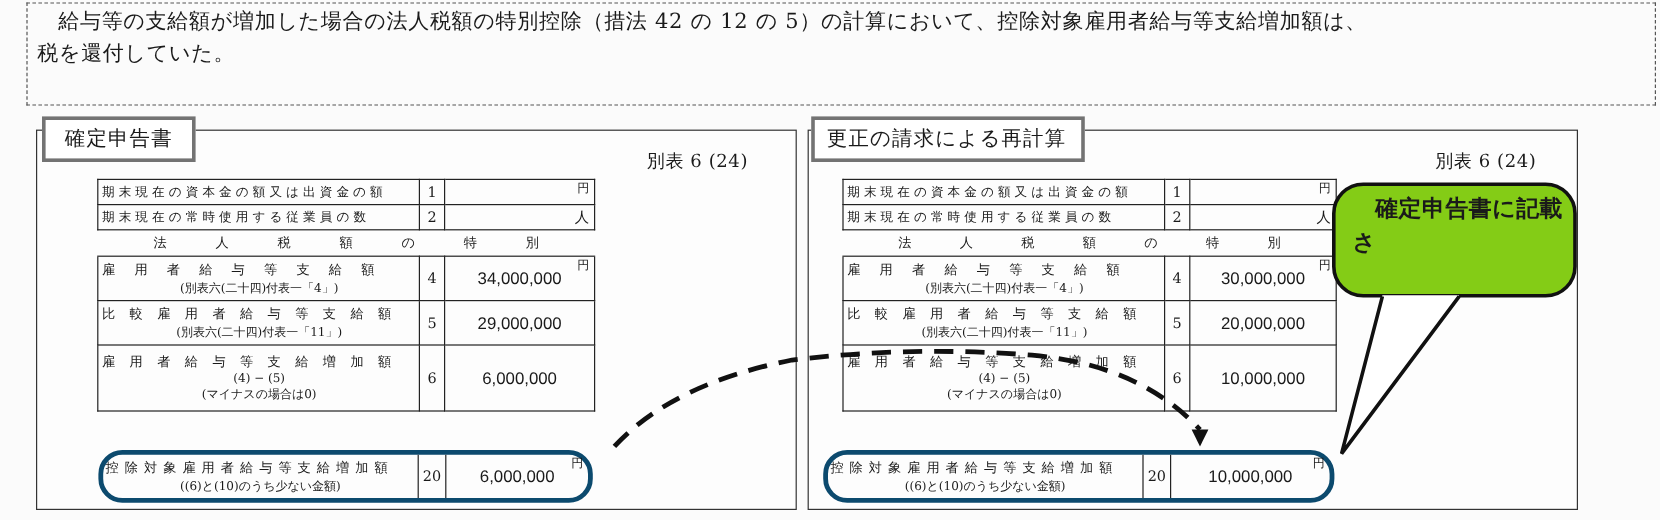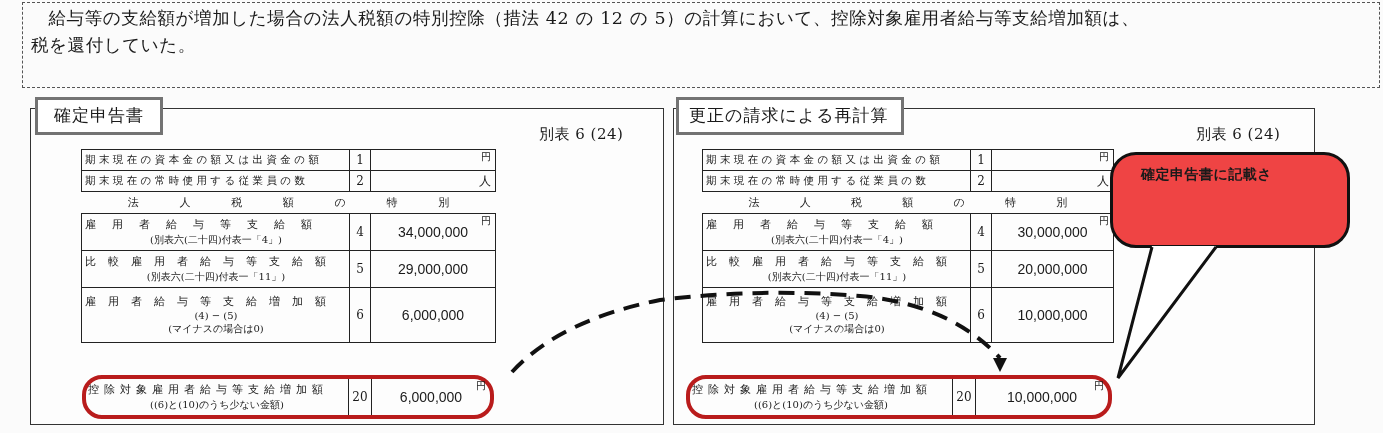--- a/index.html
+++ b/index.html
@@ -54,36 +54,36 @@
     tr.small td { height: 20px; }
     tr.small td.lbl { font-size: 10.5px; letter-spacing: 3.4px; white-space: nowrap; }
     tr.head td { height: 21px; border-left: none; border-right: none; text-align: left; font-size: 11px; }
     tr.head .spread { display: flex; justify-content: space-around; padding: 0 26px; letter-spacing: 0; }
     tr.two td { height: 36px; }
     tr.three td { height: 54px; }
     .l1 { display: flex; justify-content: space-between; letter-spacing: 0; }
     .l2 { text-align: center; font-size: 10px; letter-spacing: 0; margin-top: 1px; }
 
     .hl-wrap {
-      position: absolute; border: 4px solid #b91c1c; border-radius: 20px; box-sizing: border-box;
+      position: absolute; border: 4px solid #0c4a6e; border-radius: 20px; box-sizing: border-box;
     }
     .panel.left .hl-wrap  { left: 51px; top: 266px; width: 412px; height: 44px; }
     .panel.right .hl-wrap { left: 12px; top: 266px; width: 426px; height: 44px; }
     .hl-wrap table { width: 100%; height: 100%; border-collapse: collapse; font-size: 11px; }
     .hl-wrap td { border: none; border-left: 1.4px solid #222; padding: 0; }
     .hl-wrap td:first-child { border-left: none; }
     .hl-wrap td.lbl { width: 258px; padding-left: 2px !important; }
     .hl-wrap td.lbl .l1 { letter-spacing: 0; }
     .hl-wrap td.num { width: 22px; }
 
     .callout {
-      position: absolute; left: 1110px; top: 152px; width: 240px; height: 96px;
-      border: 3px solid #111; border-radius: 26px; background: #ef4444; box-sizing: border-box;
+      position: absolute; left: 1110px; top: 152px; width: 204px; height: 96px;
+      border: 3px solid #111; border-radius: 26px; background: #84cc16; box-sizing: border-box;
       font-family: "DejaVu Sans", "Liberation Sans", sans-serif; font-weight: bold;
-      font-size: 14px; line-height: 28px; padding: 5px 8px 0 14px; letter-spacing: 0.5px;
+      font-size: 19px; line-height: 28px; padding: 5px 8px 0 14px; letter-spacing: 0.5px;
       z-index: 5;
     }
     .callout p { margin: 0; }
     .callout .first { text-indent: 1em; }
 
     svg.overlay { position: absolute; left: 0; top: 0; z-index: 6; pointer-events: none; }
   </style>
 </head>
 <body>
 

